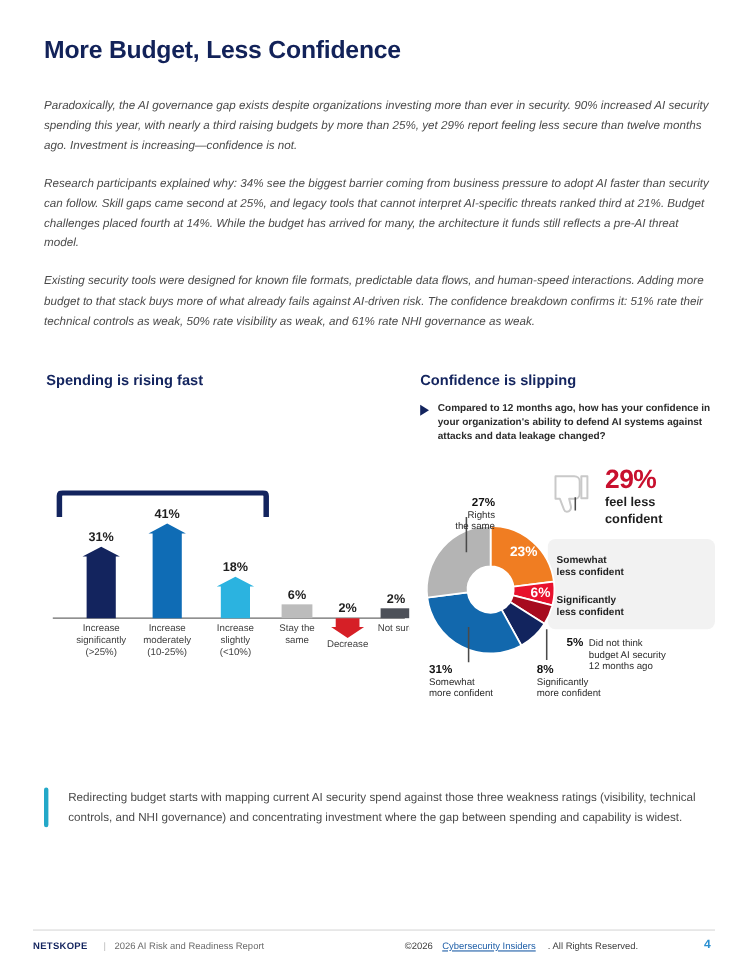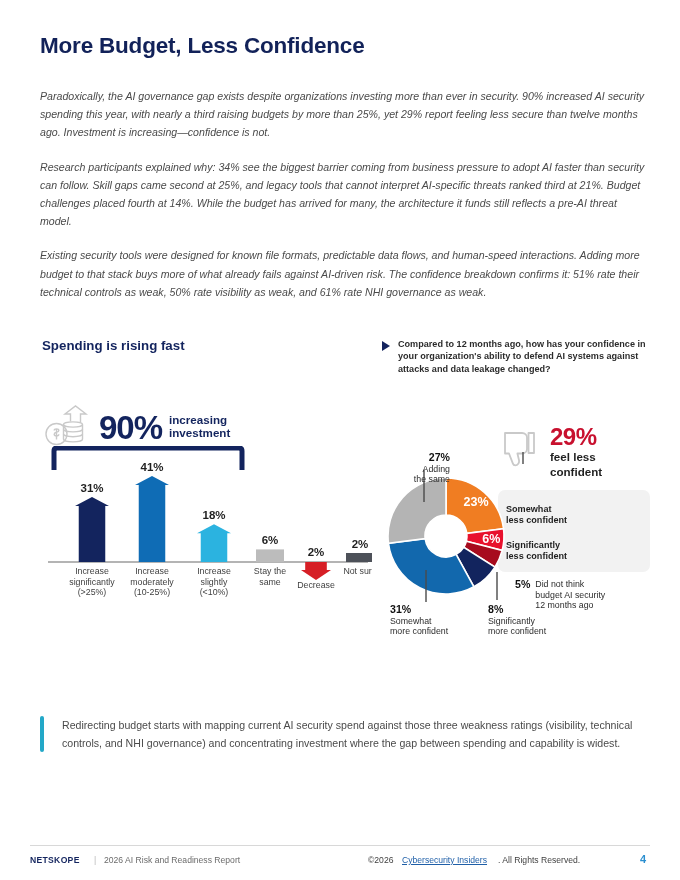--- a/index.html
+++ b/index.html
@@ -104,38 +104,20 @@
   <div class="body-copy">
     <p>Paradoxically, the AI governance gap exists despite organizations investing more than ever in security. 90% increased AI security spending this year, with nearly a third raising budgets by more than 25%, yet 29% report feeling less secure than twelve months ago. Investment is increasing—confidence is not.</p>
     <p>Research participants explained why: 34% see the biggest barrier coming from business pressure to adopt AI faster than security can follow. Skill gaps came second at 25%, and legacy tools that cannot interpret AI-specific threats ranked third at 21%. Budget challenges placed fourth at 14%. While the budget has arrived for many, the architecture it funds still reflects a pre-AI threat model.</p>
     <p>Existing security tools were designed for known file formats, predictable data flows, and human-speed interactions. Adding more budget to that stack buys more of what already fails against AI-driven risk. The confidence breakdown confirms it: 51% rate their technical controls as weak, 50% rate visibility as weak, and 61% rate NHI governance as weak.</p>
   </div>
 
   <div class="panel panel-left">
     <div class="panel-title">Spending is rising fast</div>
   </div>
 
-  <div class="stat-left">
-    <svg class="coin-icon" viewBox="0 0 48 44">
-      <g fill="none" stroke="#c9c9c9" stroke-width="1.4">
-        <circle cx="12.5" cy="29" r="10.5"></circle>
-        <path d="M12.5 23.5v11M10.2 25.6c0-1.1 1-1.7 2.3-1.7s2.3.6 2.3 1.6-1 1.5-2.3 1.8-2.3.8-2.3 1.9 1 1.7 2.3 1.7 2.3-.6 2.3-1.7"></path>
-        <ellipse cx="29" cy="19.5" rx="9.5" ry="2.6"></ellipse>
-        <path d="M19.5 19.5v14.8c0 1.4 4.3 2.6 9.5 2.6s9.5-1.2 9.5-2.6V19.5"></path>
-        <path d="M19.5 24.3c0 1.4 4.3 2.6 9.5 2.6s9.5-1.2 9.5-2.6"></path>
-        <path d="M19.5 29.1c0 1.4 4.3 2.6 9.5 2.6s9.5-1.2 9.5-2.6"></path>
-        <path d="M26.5 16.5 L26.5 9 L21 9 L31.5 1 L42 9 L36.5 9 L36.5 17"></path>
-      </g>
-    </svg>
-    <div class="stat-num">90%</div>
-    <div>
-      <div class="stat-cap">increasing</div>
-      <div class="stat-cap">investment</div>
-    </div>
-  </div>
 
   <svg class="barchart" viewBox="0 0 330 170">
     <g id="bar-chart-g">
         <path d="M12 24 L12 5 Q12 2 15 2 L197 2 Q200 2 200 5 L200 24" fill="none" stroke="#13245e" stroke-width="5"></path>
         <line x1="6" y1="116" x2="326" y2="116" stroke="#6b6b6b" stroke-width="1.2"></line>
         <path d="M50 50.975609756097555 L67 59.975609756097555 L63.26 59.975609756097555 L63.26 116 L36.74 116 L36.74 59.975609756097555 L33 59.975609756097555 Z" fill="#13245e"></path>
         <text x="50" y="45.975609756097555" text-anchor="middle" font-size="11.5" font-weight="bold" fill="#1f1f1f" font-family="&quot;Liberation Sans&quot;,sans-serif">31%</text>
         <text x="50" y="128" text-anchor="middle" font-size="8.8" fill="#3f3f3f" font-family="&quot;Liberation Sans&quot;,sans-serif">Increase</text>
         <text x="50" y="138.5" text-anchor="middle" font-size="8.8" fill="#3f3f3f" font-family="&quot;Liberation Sans&quot;,sans-serif">significantly</text>
         <text x="50" y="149" text-anchor="middle" font-size="8.8" fill="#3f3f3f" font-family="&quot;Liberation Sans&quot;,sans-serif">(&gt;25%)</text>
@@ -156,20 +138,21 @@
         <path d="M274 134 L259 124 L263.2 124 L263.2 116 L284.8 116 L284.8 124 L289 124 Z" fill="#d61f26"></path>
         <text x="274" y="110" text-anchor="middle" font-size="11.5" font-weight="bold" fill="#1f1f1f" font-family="&quot;Liberation Sans&quot;,sans-serif">2%</text>
         <text x="274" y="142" text-anchor="middle" font-size="8.8" fill="#3f3f3f" font-family="&quot;Liberation Sans&quot;,sans-serif">Decrease</text>
         <rect x="304" y="107" width="28" height="9" fill="#4d5159"></rect>
         <text x="318" y="102" text-anchor="middle" font-size="11.5" font-weight="bold" fill="#1f1f1f" font-family="&quot;Liberation Sans&quot;,sans-serif">2%</text>
         <text x="318" y="128" text-anchor="middle" font-size="8.8" fill="#3f3f3f" font-family="&quot;Liberation Sans&quot;,sans-serif">Not sure</text>
       </g>
   </svg>
 
   <div class="panel panel-right">
+    <div class="panel-title">Confidence is slipping</div>
     <div class="question-row">
       <div class="tri"></div>
       <div class="question-text">Compared to 12 months ago, how has your confidence in your organization's ability to defend AI systems against attacks and data leakage changed?</div>
     </div>
   </div>
 
   <div class="stat-right">
     <svg class="thumb-icon" viewBox="0 0 42 42">
       <path d="M7 4 h17 c3 0 5 2 5 4.5 V20 c0 2.5 -2 4.5 -5 4.5 h-4.6 l1.5 6.2 c0.8 3.3 -1.3 5.6 -3.6 5.6 -1.3 0 -2.1 -0.7 -2.5 -1.9 L11 24.5 H7 z" fill="none" stroke="#c9c9c9" stroke-width="1.8" stroke-linejoin="round"></path>
       <path d="M30.5 4 h5.5 v20 h-5.5 z" fill="none" stroke="#c9c9c9" stroke-width="1.8" stroke-linejoin="round"></path>
@@ -206,21 +189,21 @@
       <div>Somewhat</div>
       <div>less confident</div>
     </div>
     <div class="legend-label" style="left:128px;top:88px;">
       <div>Significantly</div>
       <div>less confident</div>
     </div>
 
     <div class="callout" style="left:0px;top:0px;width:72px;text-align:right;">
       <b>27%</b>
-      <div>Adding</div>
+      <div>Rights</div>
       <div>the same</div>
     </div>
 
     <div class="callout" style="left:12px;top:152px;">
       <b>31%</b>
       <div>Somewhat</div>
       <div>more confident</div>
     </div>
 
     <div class="callout" style="left:110px;top:152px;">

